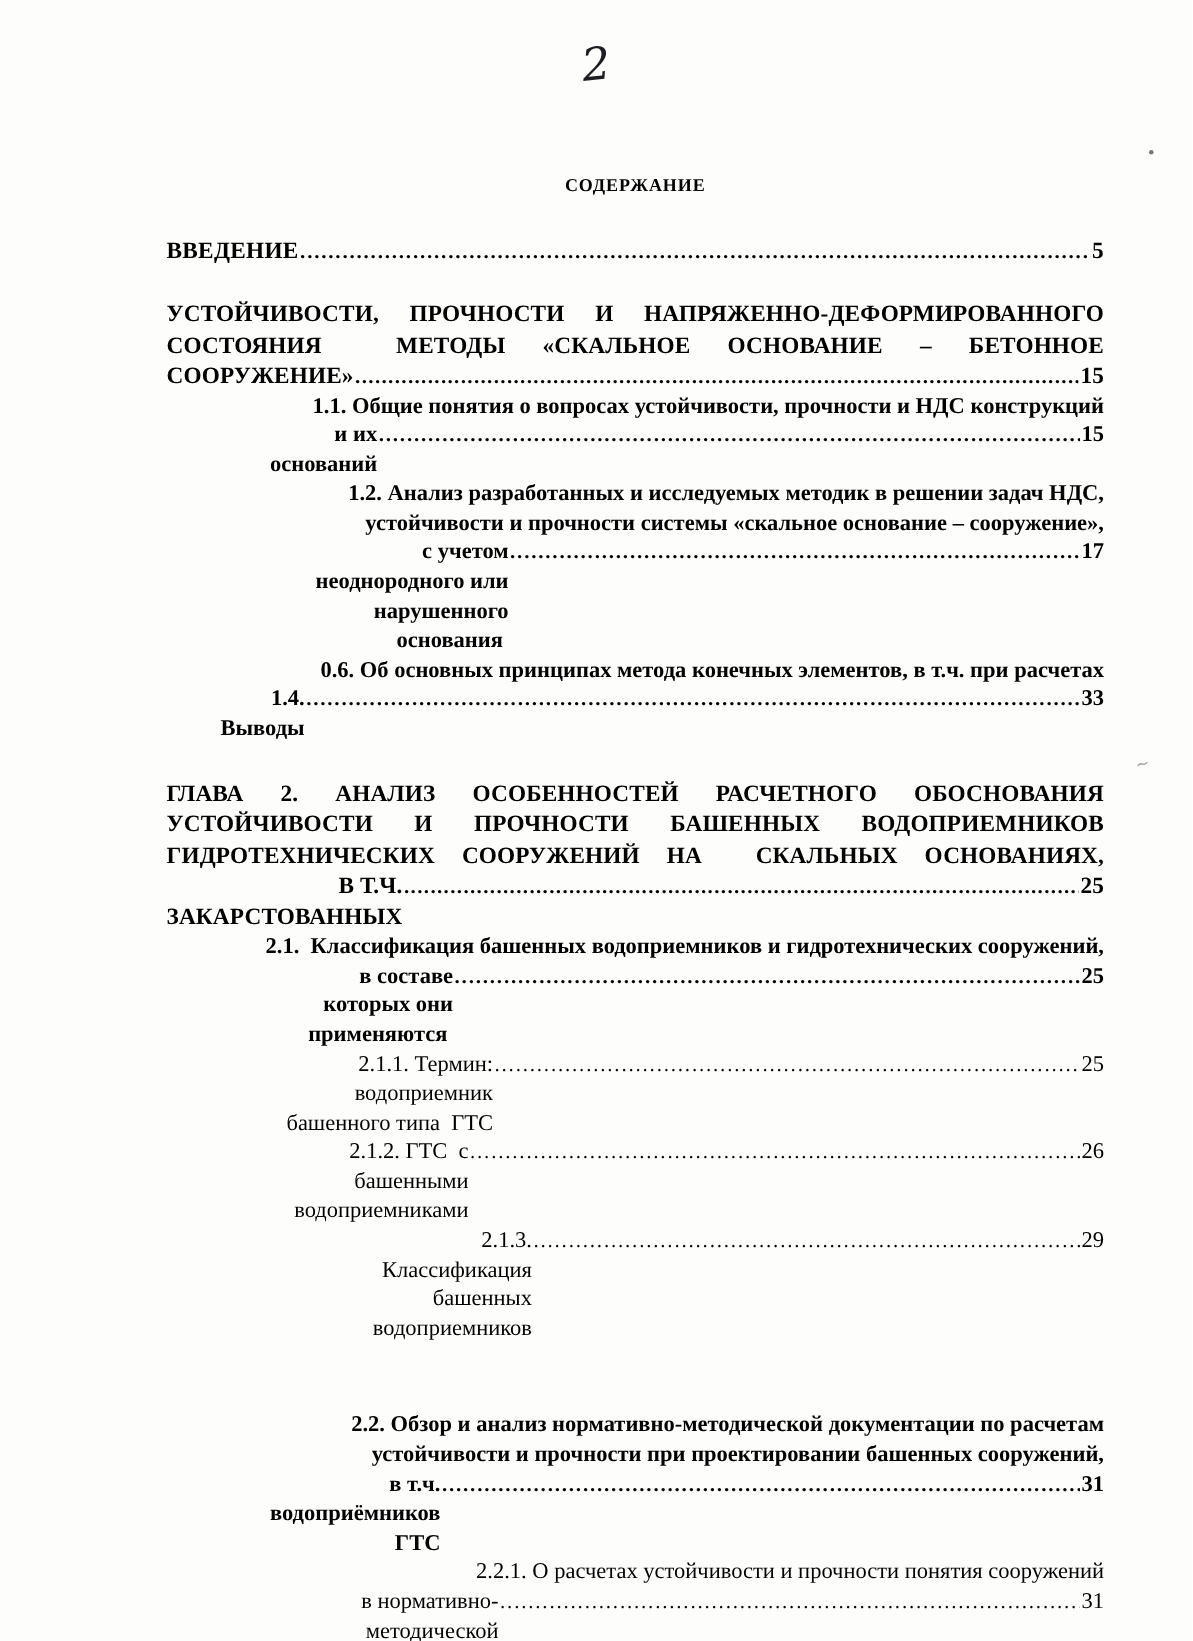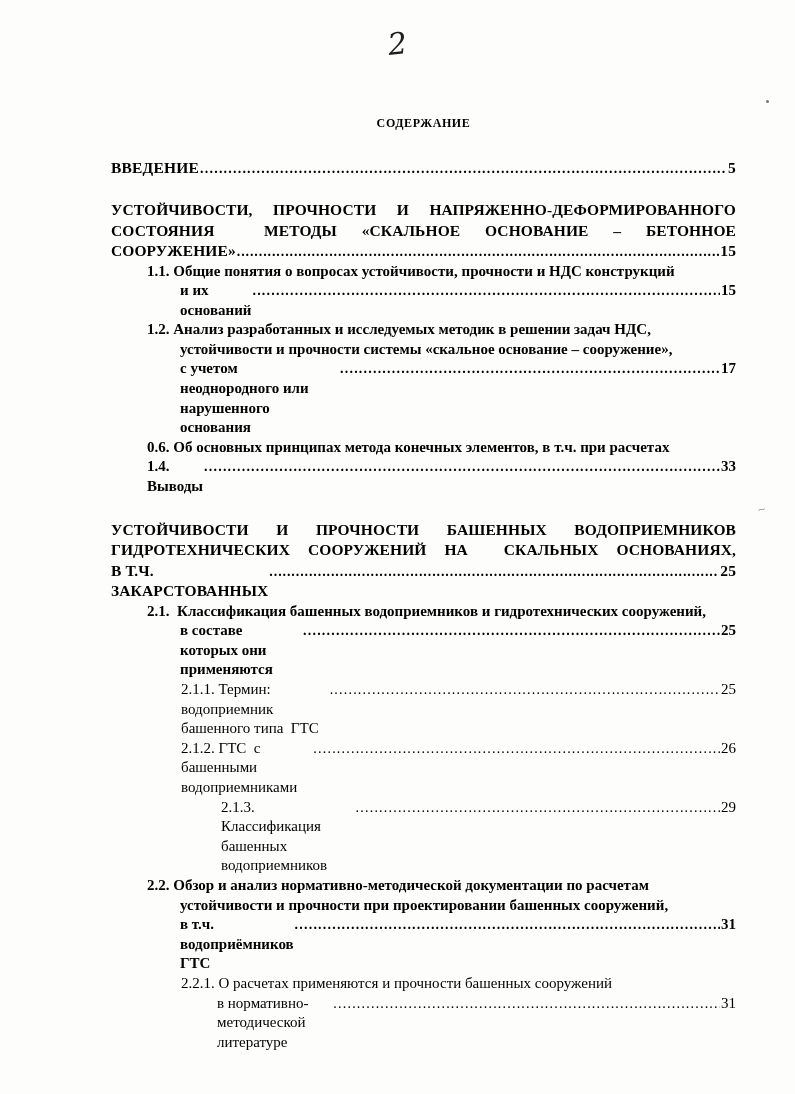--- a/index.html
+++ b/index.html
@@ -78,20 +78,21 @@
     line-height: 19.5px;
     margin: 0;
   }
   .entry .ln {
     display: flex;
     align-items: baseline;
     width: 100%;
   }
   .entry .txt {
     white-space: pre-wrap;
+    text-align: right;
   }
   .entry .leader {
     flex: 1 1 auto;
     overflow: hidden;
     white-space: nowrap;
     margin: 0 1px;
     letter-spacing: 1.2px;
     font-size: 14px;
     line-height: 1;
     color: #000;
@@ -206,20 +207,21 @@
           <span style="display: block;">
             <span class="ln">
               <span class="txt">1.4. Выводы</span>
               <span class="leader"></span>
               <span class="pg">33</span>
             </span>
           </span>
         </div>
         <div class="gap-ch"></div>
         <div class="entry chapter">
+          <span class="headline">ГЛАВА 2. АНАЛИЗ ОСОБЕННОСТЕЙ РАСЧЕТНОГО ОБОСНОВАНИЯ</span>
           <span class="headline">УСТОЙЧИВОСТИ И ПРОЧНОСТИ БАШЕННЫХ ВОДОПРИЕМНИКОВ</span>
           <span class="headline">ГИДРОТЕХНИЧЕСКИХ СООРУЖЕНИЙ НА  СКАЛЬНЫХ ОСНОВАНИЯХ,</span>
           <span class="ln">
             <span class="txt">В Т.Ч. ЗАКАРСТОВАННЫХ </span>
             <span class="leader"></span>
             <span class="pg">25</span>
           </span>
         </div>
         <div class="entry sub lvl1">
           <span class="txt" style="display: block;">2.1.  Классификация башенных водоприемников и гидротехнических сооружений,</span>
@@ -252,32 +254,32 @@
         <div class="entry sub lvl2">
           <span style="display: block; margin-left: 40px;">
             <span class="ln">
               <span class="txt">2.1.3. Классификация башенных водоприемников</span>
               <span class="leader"></span>
               <span class="pg">29</span>
             </span>
           </span>
         </div>
         <div class="entry sub lvl1">
-          <span class="txt" style="display: block;">2.2. Обзор и анализ нормативно-методической документации по расчетам</span>
+          <span class="txt" style="display: block; margin-top: 45px;">2.2. Обзор и анализ нормативно-методической документации по расчетам</span>
           <span class="cont txt" style="display: block;">устойчивости и прочности при проектировании башенных сооружений,</span>
           <span class="cont" style="display: block;">
             <span class="ln">
               <span class="txt">в т.ч. водоприёмников ГТС</span>
               <span class="leader"></span>
               <span class="pg">31</span>
             </span>
           </span>
         </div>
         <div class="entry sub lvl2">
-          <span class="txt" style="display: block;">2.2.1. О расчетах применяются и прочности башенных сооружений</span>
+          <span class="txt" style="display: block;">2.2.1. О расчетах устойчивости и прочности понятия сооружений</span>
           <span class="cont" style="display: block;">
             <span class="ln">
               <span class="txt">в нормативно-методической литературе </span>
               <span class="leader"></span>
               <span class="pg">31</span>
             </span>
           </span>
         </div>
       </div>
   </div>

